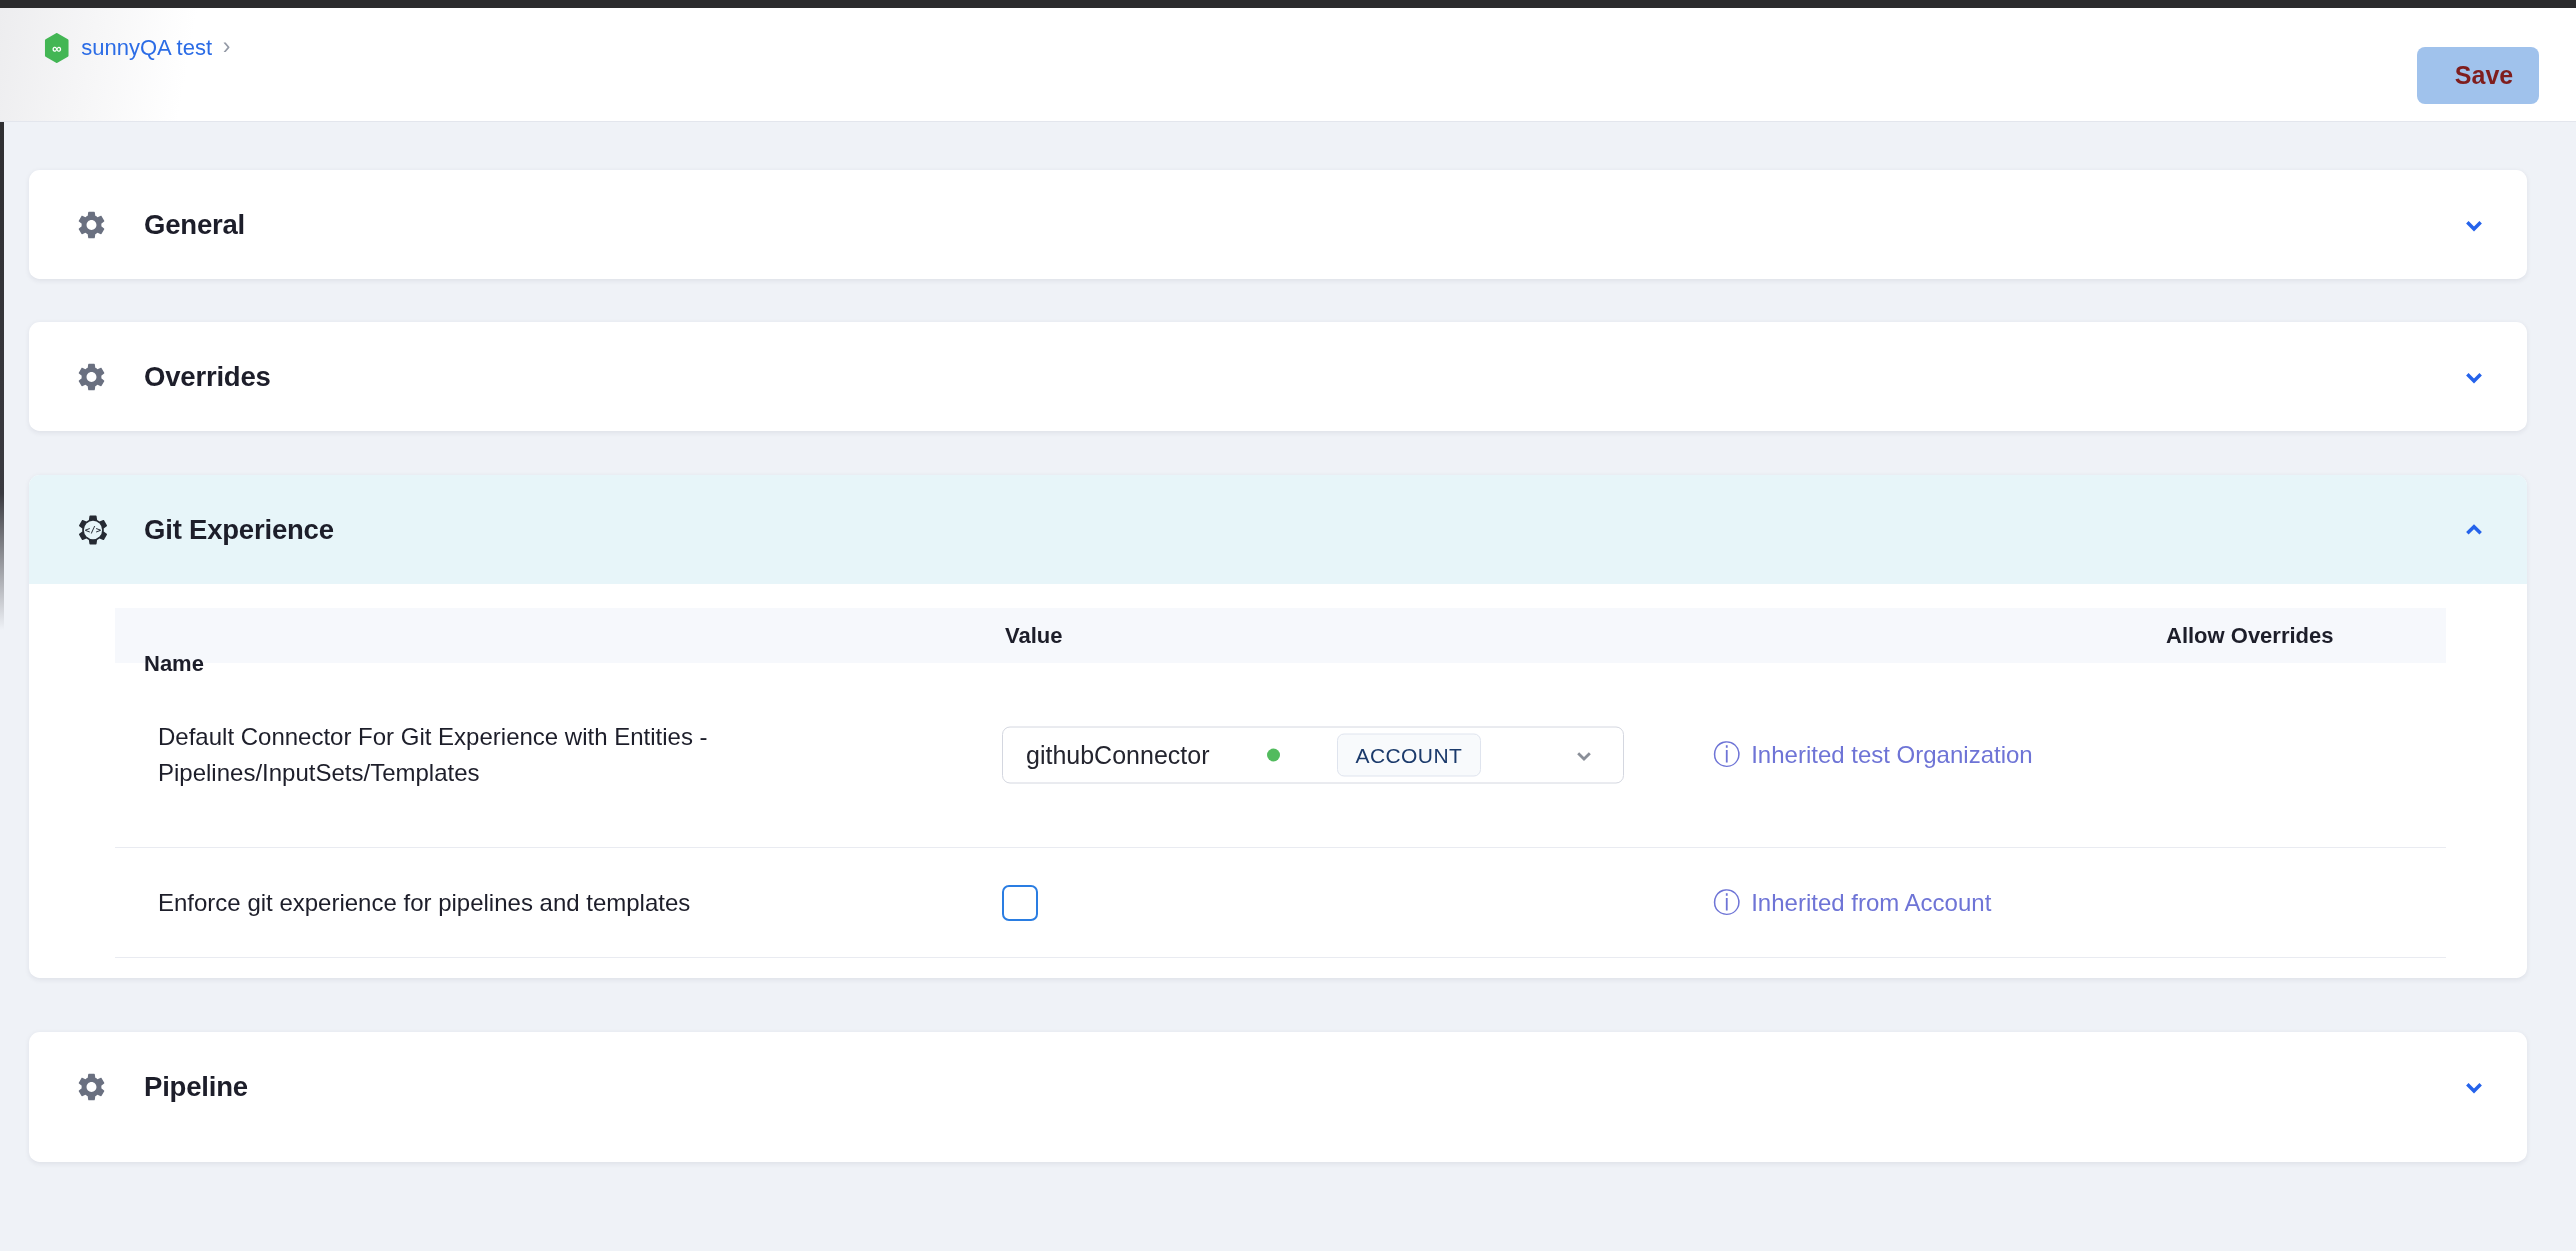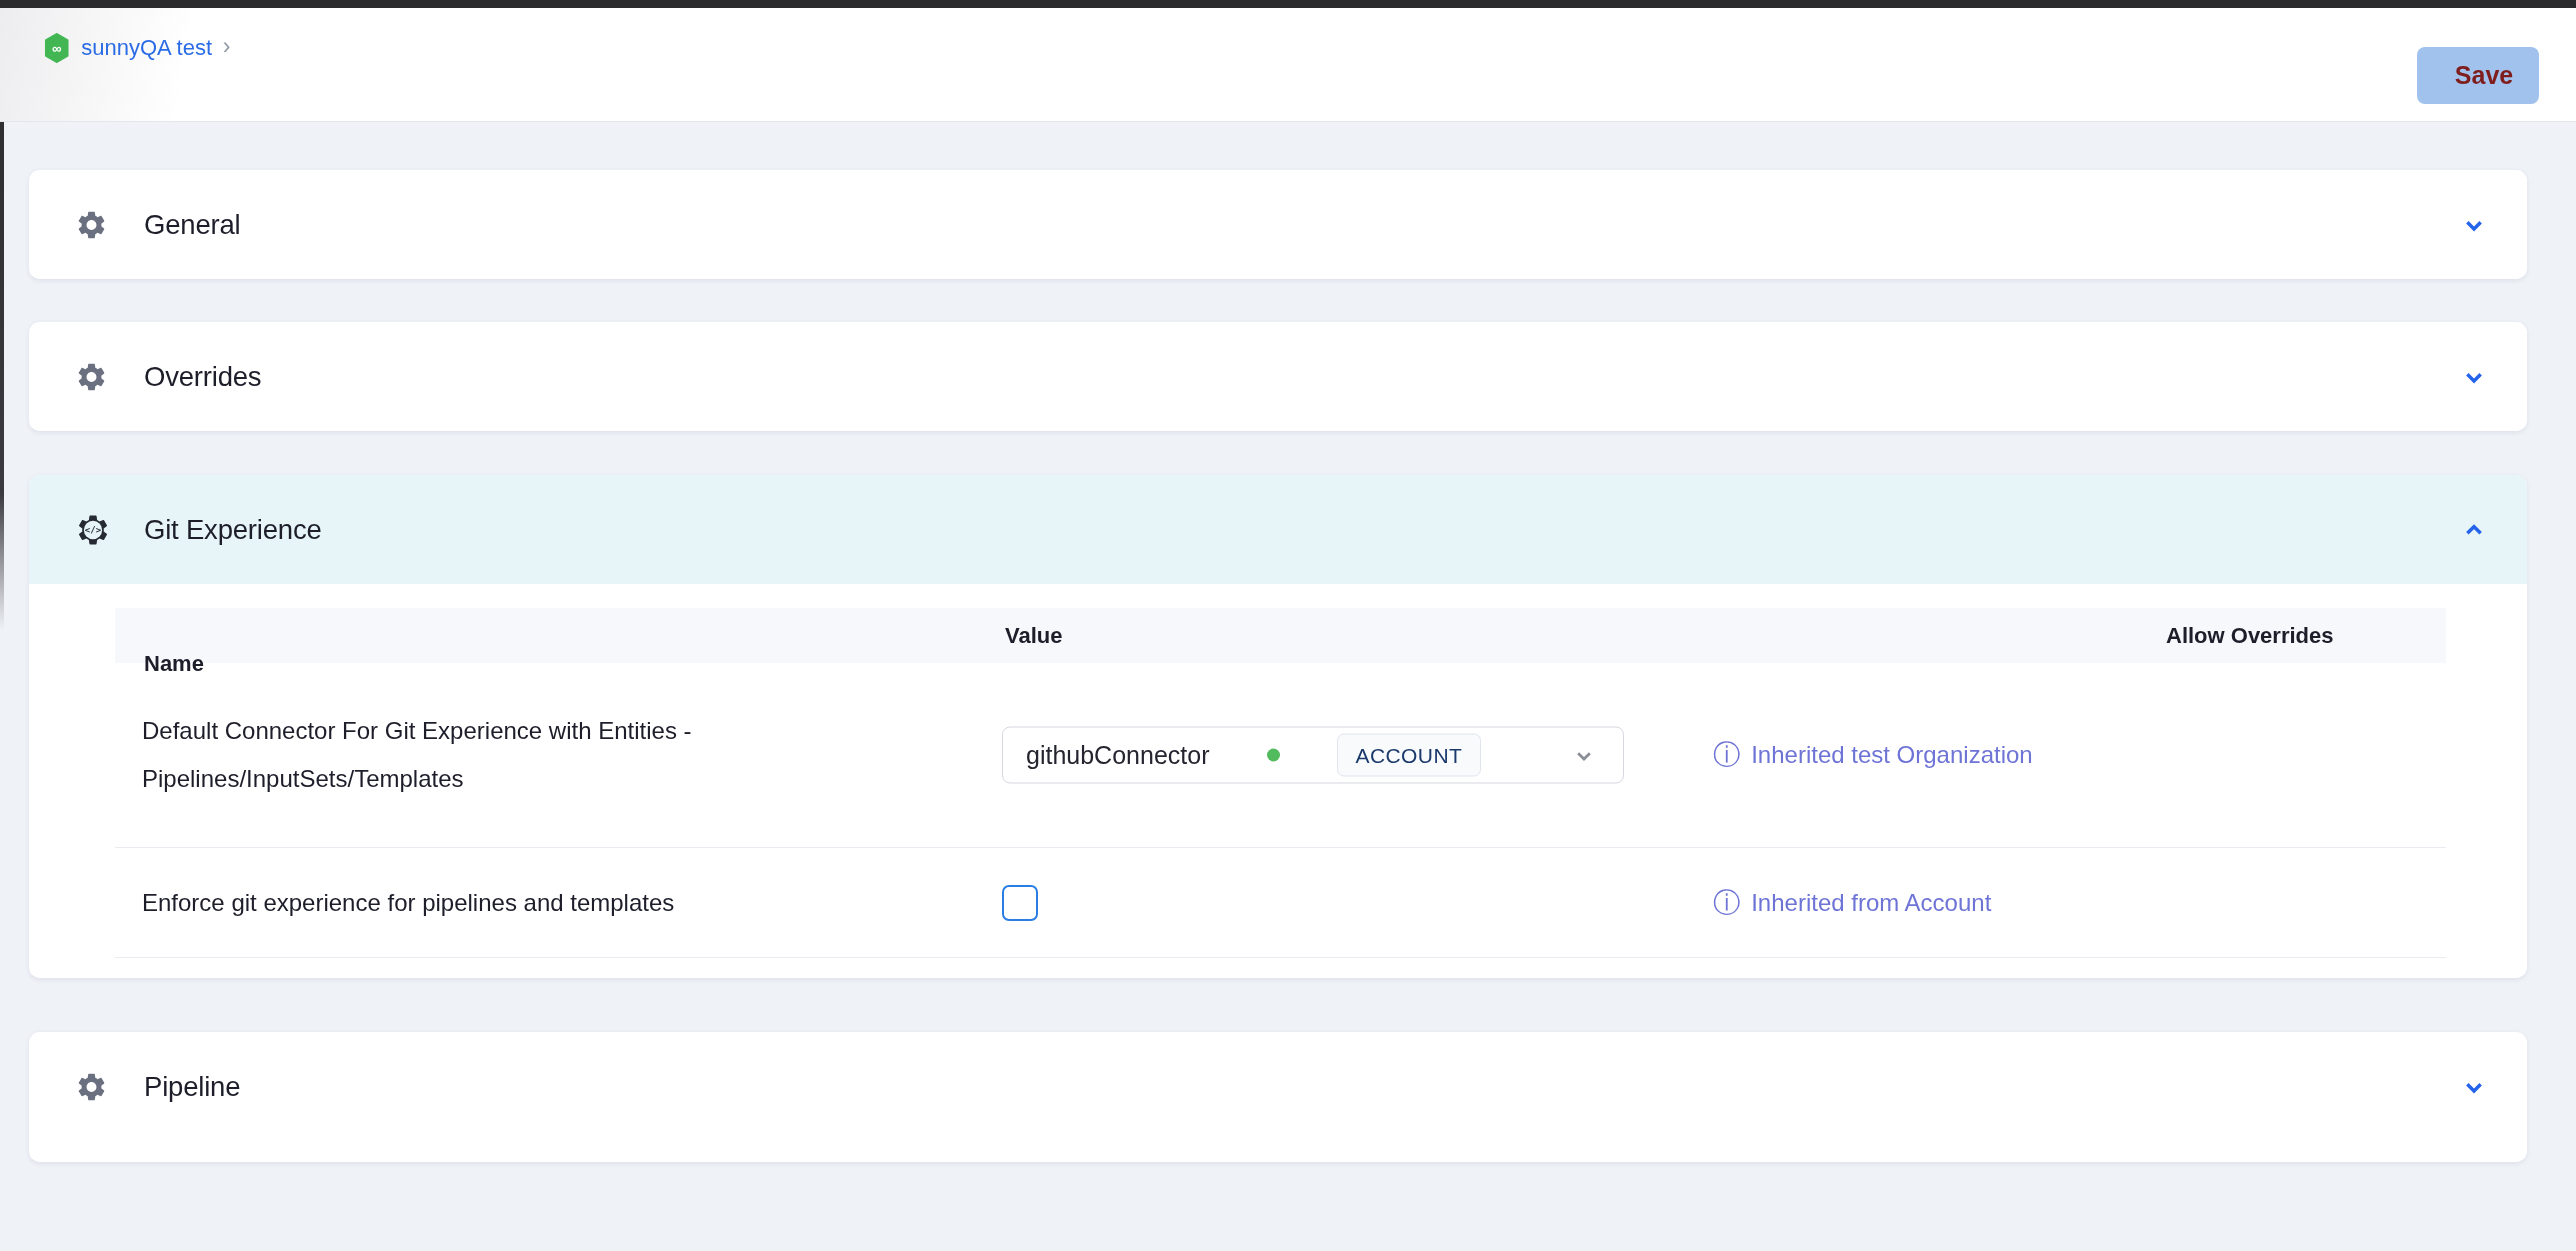--- a/index.html
+++ b/index.html
@@ -23,36 +23,36 @@
   .breadcrumb .crumb-sep { font-size:23px; color:#949aa6; margin-top:-2.7px; }
   .page-title { position:absolute; left:39px; top:55px; font-size:33px; font-weight:700; letter-spacing:-0.3px; }
   .save-btn { position:absolute; left:2417px; top:39px; width:122px; height:57px;
     background:var(--save-disabled,#a0c2ec); color:#7f1d1d; font-size:25px; font-weight:700;
     border:none; border-radius:8px; display:flex; align-items:center; justify-content:center; cursor:default;padding-left:12px; }
   
   .card { position:absolute; left:29px; width:2498px; background:#ffffff; border-radius:10.7px;
     box-shadow:0 1.8px 5.3px rgba(40,41,61,0.08); }
   .card-header { position:relative; height:109px; display:flex; align-items:center; cursor:pointer; }
   .card-header .gear { position:absolute; left:46px; top:50%; transform:translateY(-50%); }
-  .card-header .section-title { position:absolute; left:115px; font-size:27.5px; font-weight:400; letter-spacing:-0.2px; }
+  .card-header .section-title { position:absolute; left:115px; font-size:27.5px; font-weight:700; letter-spacing:-0.2px; }
   .card-header .chevron { position:absolute; right:37px; top:50%; transform:translateY(-50%); }
   #card-general { top:170px; height:109px; }
   #card-connectors { top:322px; height:109px; }
   #card-gitexp { top:475px; height:503px; }
   #card-pipeline { top:1032px; height:130px; }
   #card-gitexp .card-header { background:var(--git-header-bg,#e7f5f9); border-radius:10.7px 10.7px 0 0; }
   
   .gtable { position:absolute; left:86px; top:133px; width:2331px; }
   .g-thead { position:relative; height:55px; background:#f6f8fc; }
   .g-thead .th { position:absolute; top:50%; transform:translateY(-50%); font-size:22px; font-weight:700; }
   .th-name { left:29px;margin-top:28px; } .th-value { left:890px; } .th-overrides { left:2051px; }
   .g-row { position:relative; border-bottom:0.9px solid #e9ebf1; }
   .g-row1 { height:185px; } .g-row2 { height:110px; }
   .cell { position:absolute; top:50%; transform:translateY(-50%); }
-  .cell-name { left:27px; width:866px; font-size:24px; font-weight:500; line-height:48px; }
+  .cell-name { left:43px; width:866px; font-size:24px; font-weight:500; line-height:36px; }
   .cell-value { left:887px; }
   .cell-inherit { left:1598px; display:flex; align-items:center; gap:10.7px; cursor:pointer; }
   .inherit-text { font-size:24px; color:var(--link-periwinkle,#6e74d6); }
   .info-glyph { font-size:27.5px; line-height:1; color:var(--link-periwinkle,#6e74d6); }
   
   .connector-select { width:622px; height:57px; border:1.8px solid #d4d7e0; border-radius:8px; background:#fff;
     display:flex; align-items:center; padding:0 19.5px 0 23px; cursor:pointer;gap:46px; }
   .select-value { font-size:25px; color:#24252f; }
   .scope-dot { width:13.3px; height:13.3px; border-radius:50%; background:var(--scope-dot-green,#52bb5e); margin-left:auto; }
   .scope-tag { margin-left:10.7px; height:43px; padding:12px 18px; display:flex; align-items:center;

